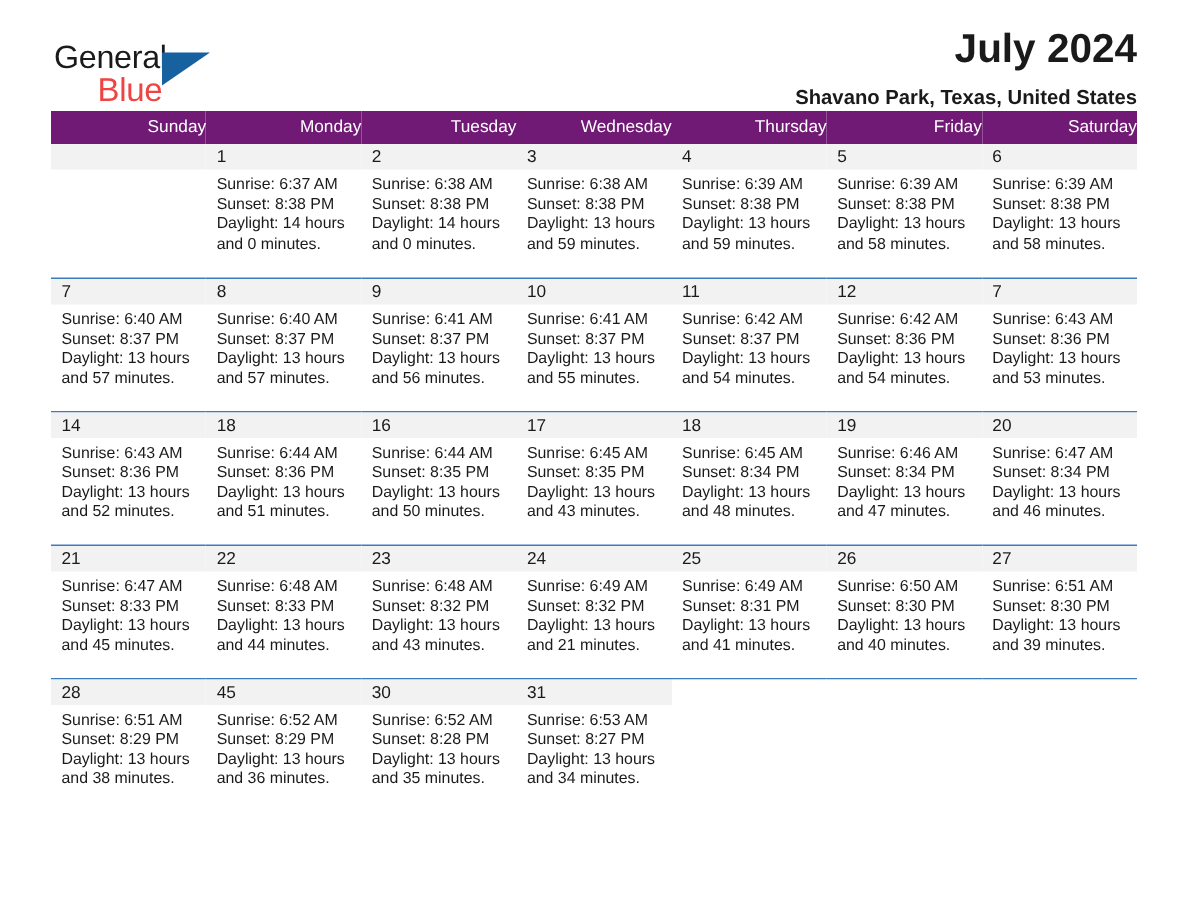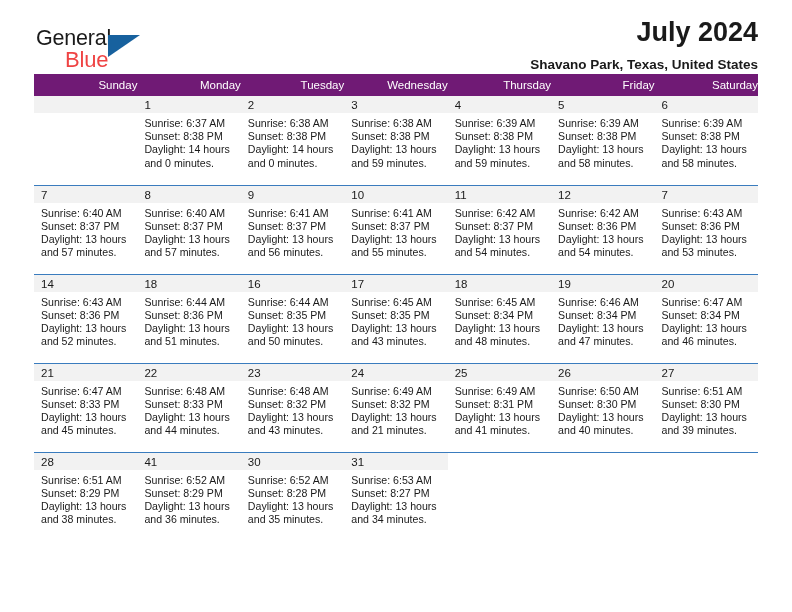--- a/index.html
+++ b/index.html
@@ -496,21 +496,21 @@
               <div class="cell-lines">
                 <div>Sunrise: 6:51 AM</div>
                 <div>Sunset: 8:29 PM</div>
                 <div>Daylight: 13 hours</div>
                 <div>and 38 minutes.</div>
               </div>
             </div>
           </td>
           <td>
             <div class="cell filled">
-              <div class="daynum-band">41</div>
+              <div class="daynum-band">45</div>
               <div class="cell-lines">
                 <div>Sunrise: 6:52 AM</div>
                 <div>Sunset: 8:29 PM</div>
                 <div>Daylight: 13 hours</div>
                 <div>and 36 minutes.</div>
               </div>
             </div>
           </td>
           <td>
             <div class="cell filled">

